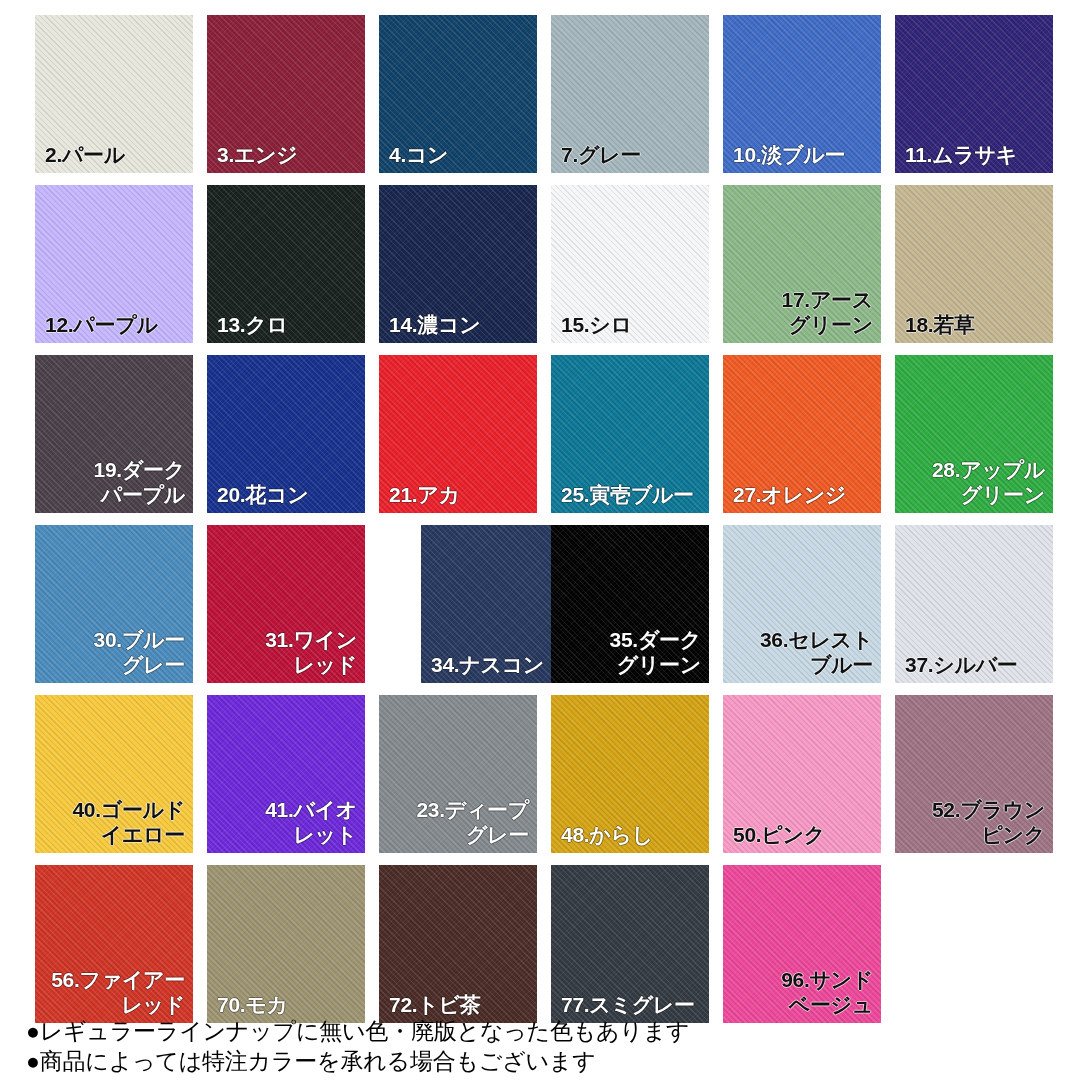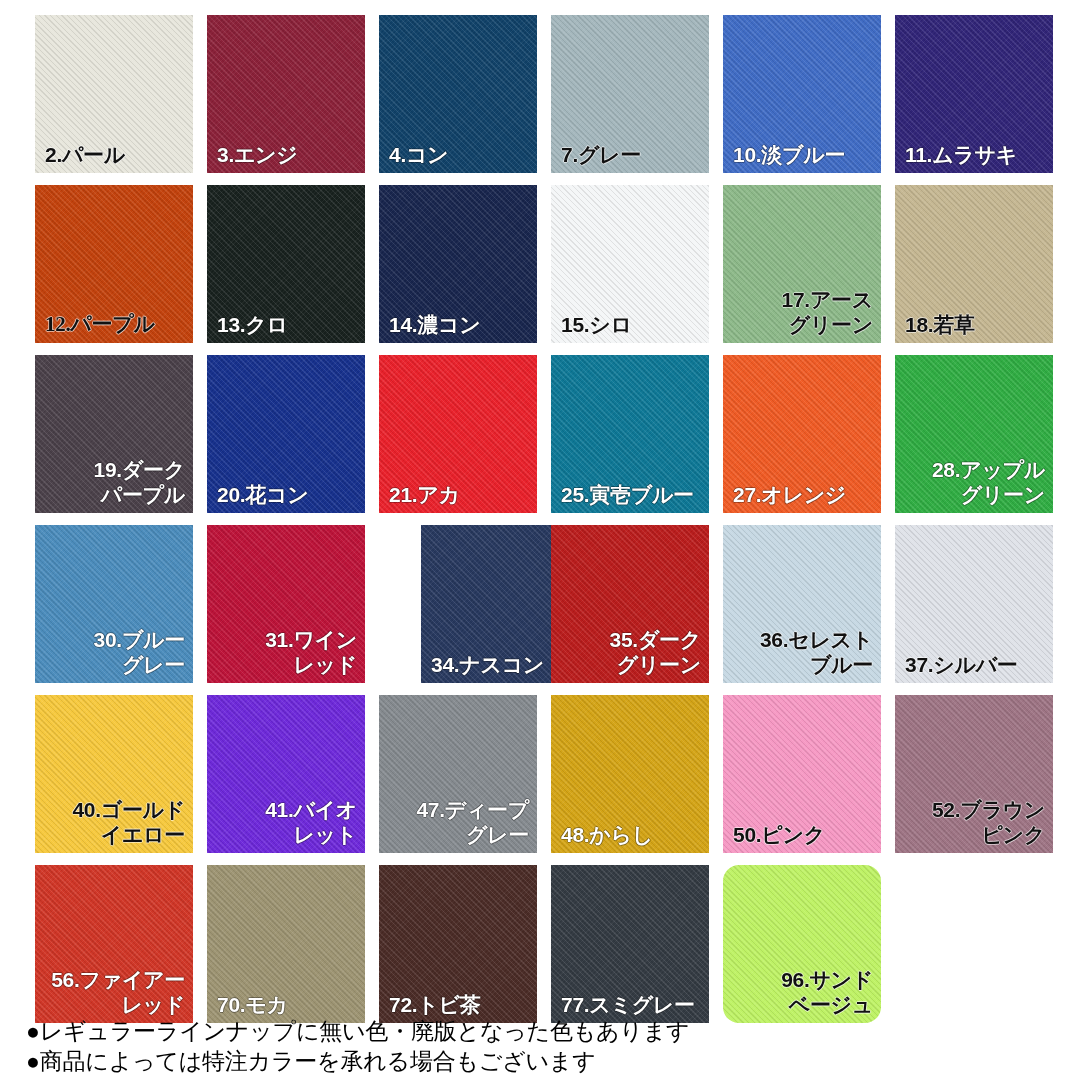--- a/index.html
+++ b/index.html
@@ -143,21 +143,21 @@
         <div class="label dark-text one-line">7.グレー</div>
       </div>
       <div class="swatch" style="background: rgb(63, 107, 196);">
         <div class="weave"></div>
         <div class="label light-text one-line">10.淡ブルー</div>
       </div>
       <div class="swatch" style="background: rgb(48, 36, 119);">
         <div class="weave"></div>
         <div class="label light-text one-line">11.ムラサキ</div>
       </div>
-      <div class="swatch" style="background: #c2410c; font-family: Liberation Serif, serif;">
+      <div class="swatch" style="background: #c4b5fd;">
         <div class="weave"></div>
         <div class="label dark-text one-line">12.パープル</div>
       </div>
       <div class="swatch" style="background: rgb(24, 33, 30);">
         <div class="weave"></div>
         <div class="label light-text one-line">13.クロ</div>
       </div>
       <div class="swatch" style="background: rgb(24, 37, 77);">
         <div class="weave"></div>
         <div class="label light-text one-line">14.濃コン</div>
@@ -208,21 +208,21 @@
       </div>
       <div class="swatch" style="background: rgb(188, 18, 56);">
         <div class="weave"></div>
         <div class="label light-text">31.ワイン
 レッド</div>
       </div>
       <div class="swatch" style="background: rgb(39, 56, 94); margin-left: 42px;">
         <div class="weave"></div>
         <div class="label light-text one-line">34.ナスコン</div>
       </div>
-      <div class="swatch" style="background: #b91c1c;">
+      <div class="swatch" style="background: #000000;">
         <div class="weave"></div>
         <div class="label light-text">35.ダーク
 グリーン</div>
       </div>
       <div class="swatch" style="background: rgb(198, 216, 227);">
         <div class="weave"></div>
         <div class="label dark-text">36.セレスト
 ブルー</div>
       </div>
       <div class="swatch" style="background: rgb(223, 226, 232);">
@@ -234,21 +234,21 @@
         <div class="label dark-text">40.ゴールド
 イエロー</div>
       </div>
       <div class="swatch" style="background: #6d28d9;">
         <div class="weave"></div>
         <div class="label light-text">41.バイオ
 レット</div>
       </div>
       <div class="swatch" style="background: rgb(132, 137, 142);">
         <div class="weave"></div>
-        <div class="label light-text">47.ディープ
+        <div class="label light-text">23.ディープ
 グレー</div>
       </div>
       <div class="swatch" style="background: rgb(211, 163, 21);">
         <div class="weave"></div>
         <div class="label light-text one-line">48.からし</div>
       </div>
       <div class="swatch" style="background: rgb(246, 152, 195);">
         <div class="weave"></div>
         <div class="label dark-text one-line">50.ピンク</div>
       </div>
@@ -267,21 +267,21 @@
         <div class="label light-text one-line">70.モカ</div>
       </div>
       <div class="swatch" style="background: rgb(74, 43, 38);">
         <div class="weave"></div>
         <div class="label light-text one-line">72.トビ茶</div>
       </div>
       <div class="swatch" style="background: rgb(51, 58, 66);">
         <div class="weave"></div>
         <div class="label light-text one-line">77.スミグレー</div>
       </div>
-      <div class="swatch" style="background: #bef264; border-radius: 16px;">
+      <div class="swatch" style="background: #ec4899;">
         <div class="weave"></div>
         <div class="label dark-text">96.サンド
 ベージュ</div>
       </div>
     </div>
 
   <div id="footnotes">
       <div class="footnote-line">●レギュラーラインナップに無い色・廃版となった色もあります</div>
       <div class="footnote-line">●商品によっては特注カラーを承れる場合もございます</div>
     </div>

